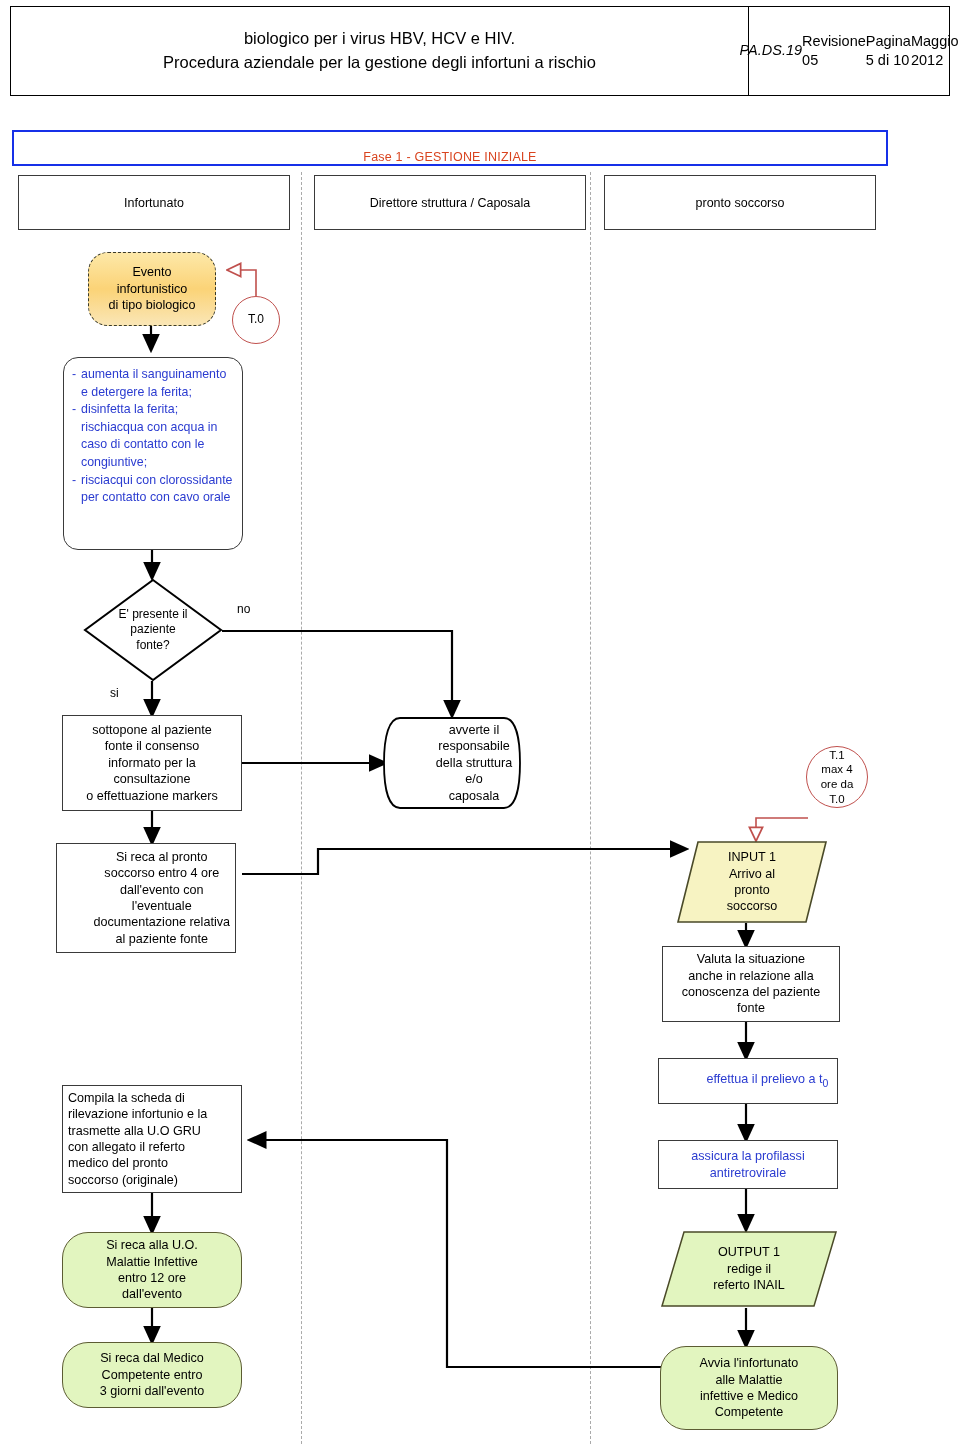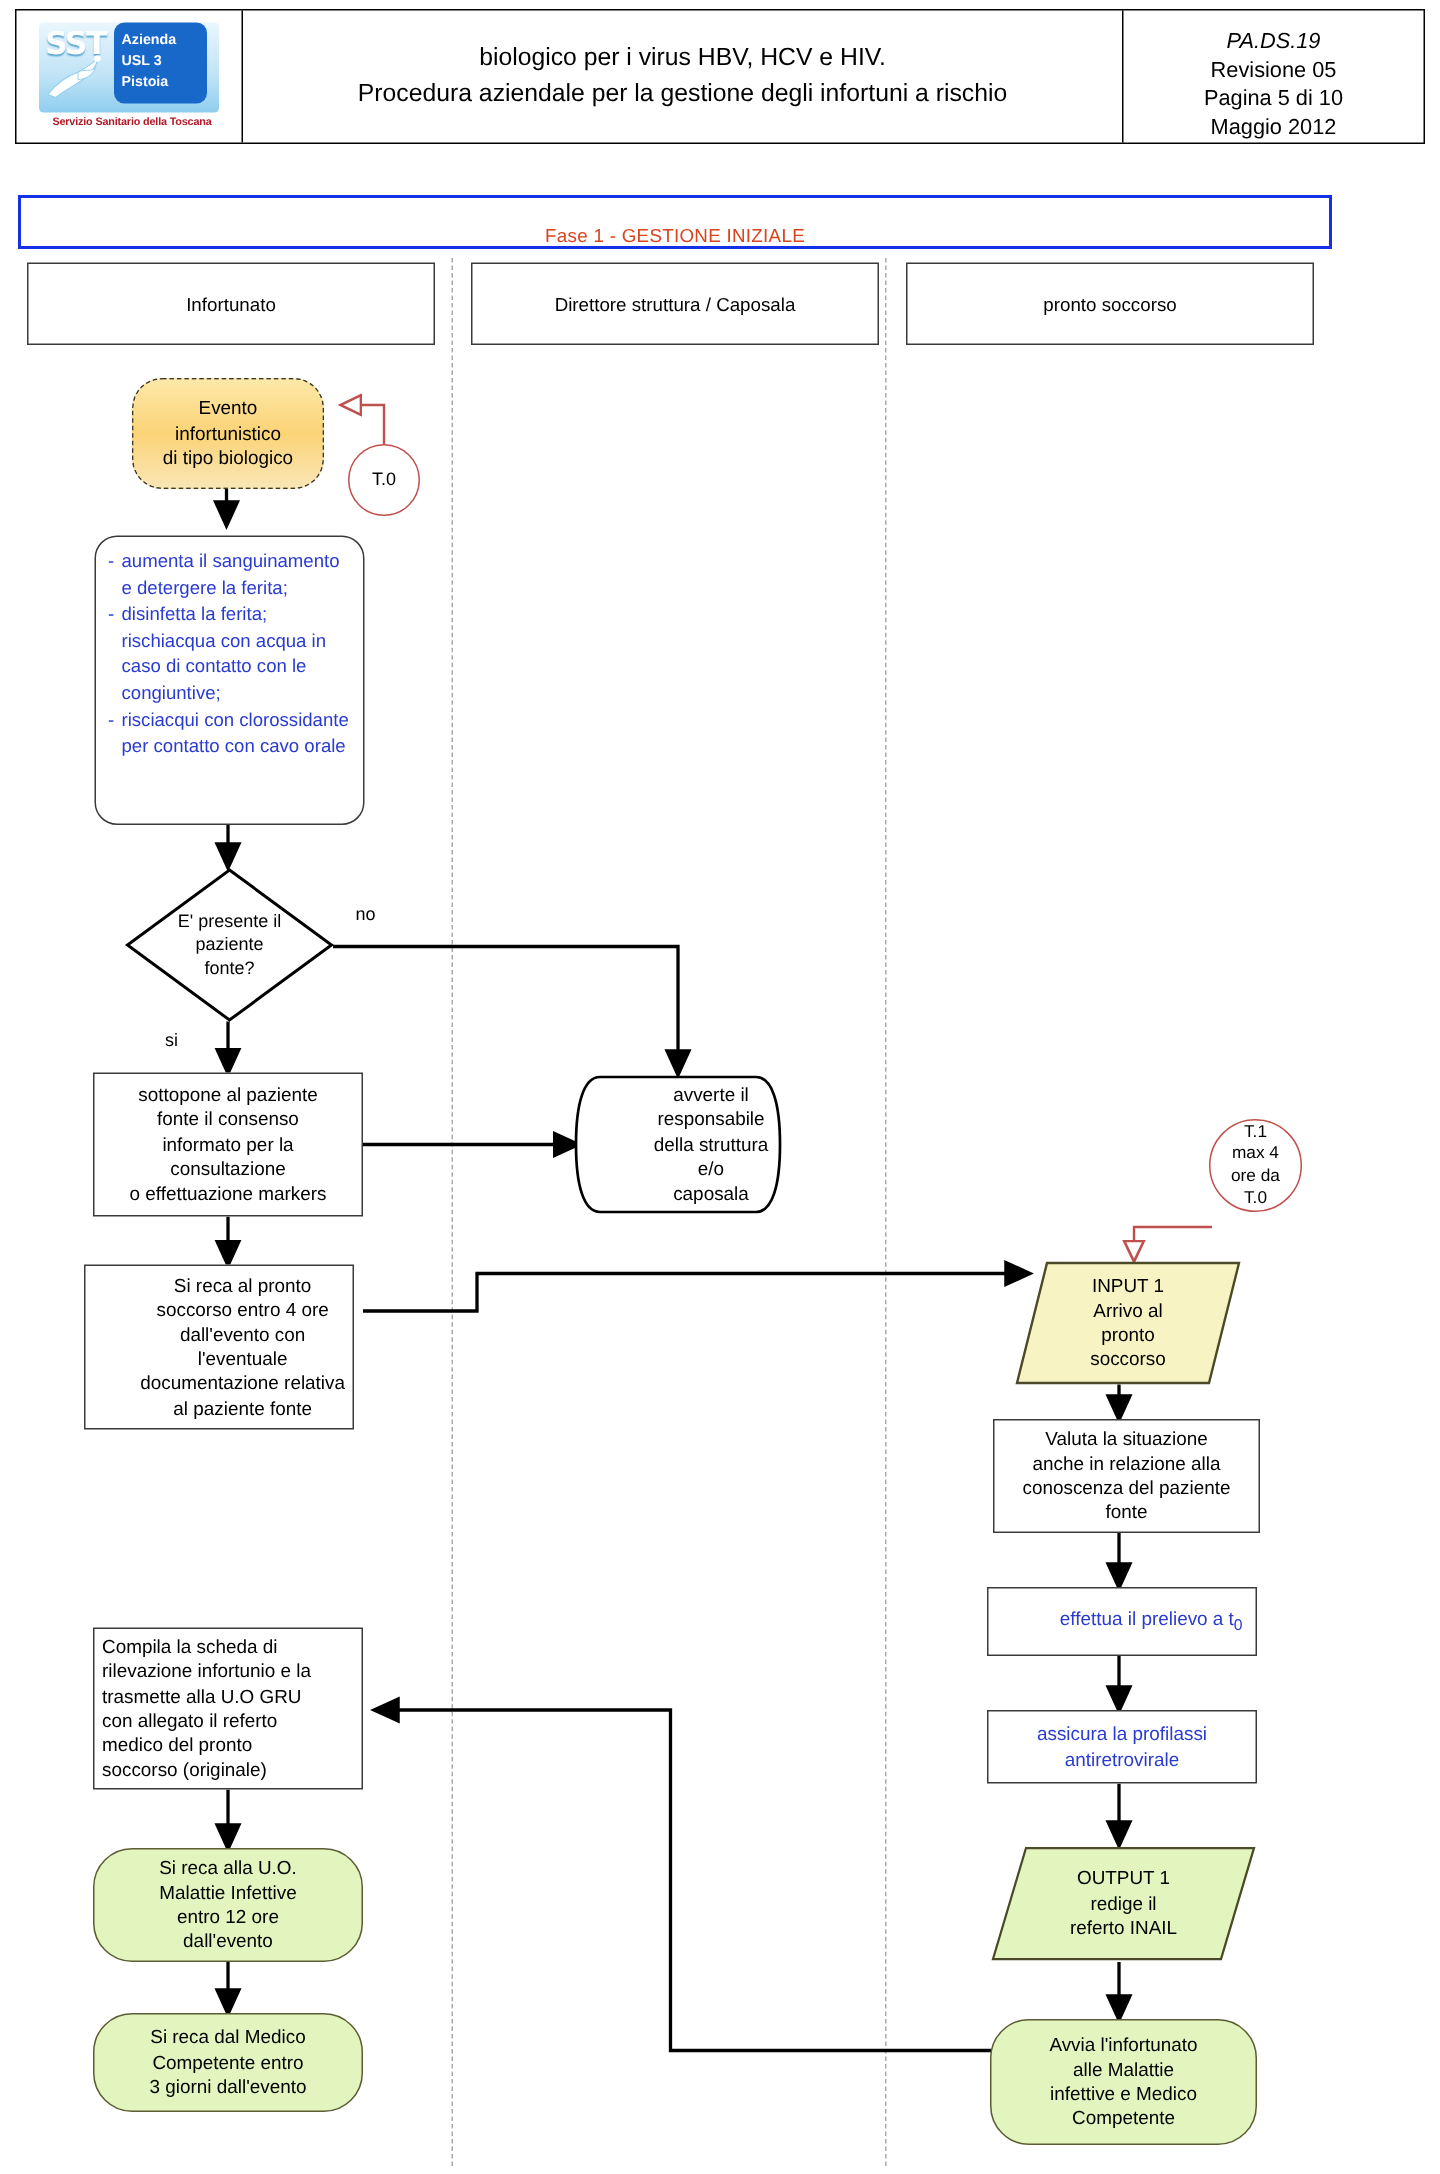--- a/index.html
+++ b/index.html
@@ -6,21 +6,21 @@
   body{width:960px;height:1449px;position:relative;
        font-family:"Liberation Sans",sans-serif;color:#000;overflow:hidden;}
   .abs{position:absolute;box-sizing:border-box;}
 
   
   #header{left:10px;top:6px;width:940px;height:90px;border:1.5px solid #000;display:flex;}
   #logo-cell{width:150px;border-right:1.5px solid #000;display:flex;align-items:center;justify-content:center;}
   #title-cell{flex:1;border-right:1.5px solid #000;display:flex;align-items:center;justify-content:center;
               text-align:center;padding:0 10px;}
   #title-cell .t{font-size:16.5px;line-height:1.45;}
-  #meta-cell{width:200px;display:flex;flex-direction:column;align-items:center;justify-content:flex-end;}
+  #meta-cell{width:200px;display:flex;flex-direction:row;align-items:center;justify-content:center;}
   #meta-cell div{font-size:14.5px;line-height:1.32;}
   #meta-cell .doccode{font-style:italic;}
 
   
   .logo-wrap{width:140px;height:84px;position:relative;}
   .logo-box{position:absolute;left:10px;top:6px;width:120px;height:60px;
             background:linear-gradient(180deg,#eaf6fd 0%,#bfe3f6 60%,#8fcdef 100%);border-radius:3px;}
   .logo-sst{position:absolute;left:14px;top:8px;font-size:21px;font-weight:bold;color:#fff;
             letter-spacing:-1px;font-family:"DejaVu Sans",sans-serif;text-shadow:0 1px 1px #5aa8d0;}
   .logo-badge{position:absolute;left:60px;top:6px;width:62px;height:54px;background:#1768c9;border-radius:7px;
@@ -57,37 +57,20 @@
 
   .circ{border:1.4px solid #c0504d;border-radius:50%;display:flex;align-items:center;
         justify-content:center;text-align:center;font-size:12px;line-height:1.28;background:#fff;}
 
   svg.ov{position:absolute;left:0;top:0;width:960px;height:1449px;pointer-events:none;overflow:visible;}
 </style>
 </head>
 <body>
 
 <div class="abs" id="header">
-  <div id="logo-cell">
-    <div class="logo-wrap">
-      <div class="logo-box"></div>
-      <div class="logo-sst">SST</div>
-      <svg class="logo-peg" viewBox="0 0 46 36">
-        <path d="M4 30 C10 22,16 18,24 15 C30 12,34 9,38 5 C36 12,32 17,26 21 C20 25,14 28,9 32 Z" fill="#fff" stroke="#8fcdef" stroke-width=".7"></path>
-        <path d="M24 15 C28 13,33 15,36 12 C33 18,28 20,24 20 Z" fill="#fff" stroke="#8fcdef" stroke-width=".6"></path>
-        <circle cx="37" cy="6" r="2.2" fill="#fff"></circle>
-      </svg>
-      <div class="logo-badge">
-        <div>Azienda</div>
-        <div>USL 3</div>
-        <div>Pistoia</div>
-      </div>
-      <div class="logo-foot">Servizio Sanitario della Toscana</div>
-    </div>
-  </div>
   <div id="title-cell">
     <div>
       <div class="t">biologico per i virus HBV, HCV e HIV.</div>
       <div class="t">Procedura aziendale per la gestione degli infortuni a rischio</div>
     </div>
   </div>
   <div id="meta-cell">
     <div class="doccode">PA.DS.19</div>
     <div>Revisione 05</div>
     <div>Pagina 5 di 10</div>

